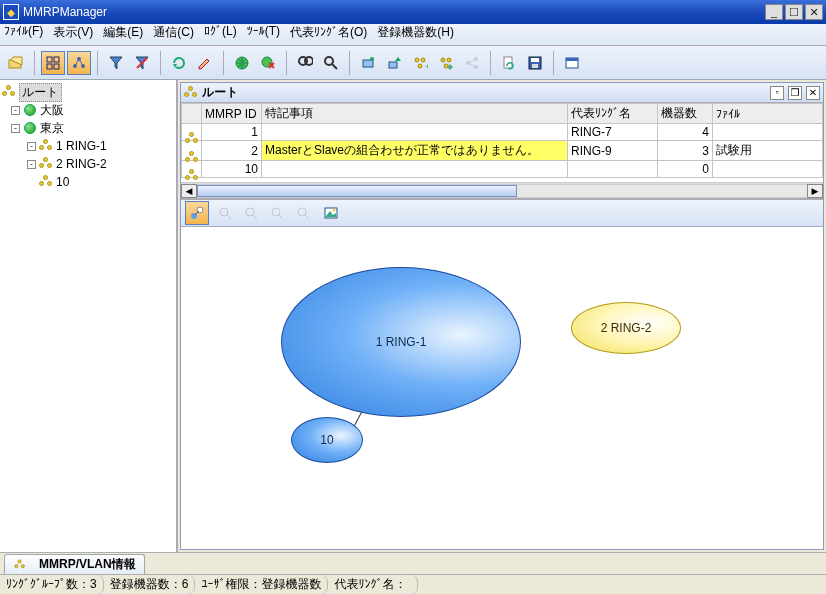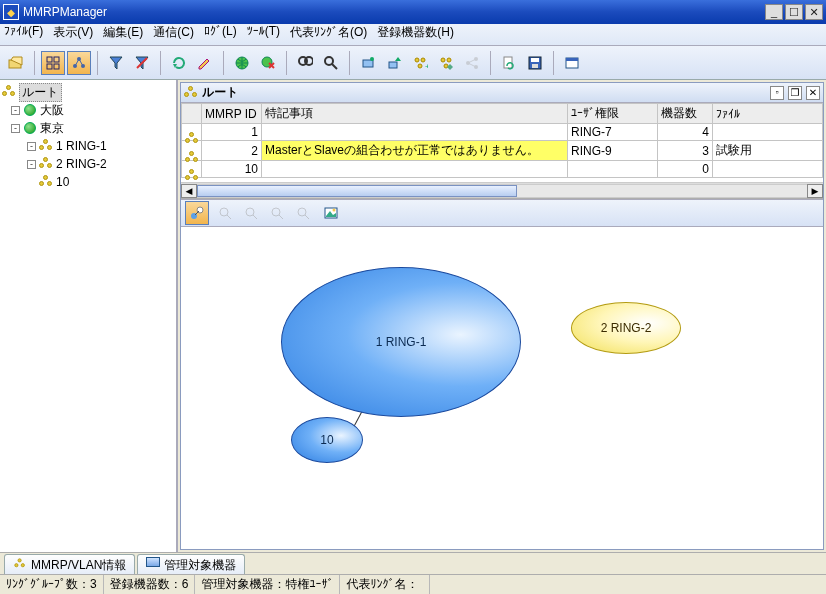--- a/index.html
+++ b/index.html
@@ -166,28 +166,28 @@
   
   .bottom-tabs {
     height: 22px; display:flex; align-items:flex-end; padding-left:4px; gap:2px;
     background:#ece9d8; border-top:1px solid #adadad;
   }
   .tab {
     height:20px; padding:2px 8px;
     border:1px solid #9aa; border-bottom:none;
     background:linear-gradient(to bottom,#fefefe,#e6edf8);
     border-radius:3px 3px 0 0;
-    display:flex;align-items:flex-start; gap:4px;
+    display:flex;align-items:center; gap:12px;font-weight:bold;
   }
   .statusbar {
     height: 20px; display:flex; align-items:stretch; border-top:1px solid #adadad;
     background:#ece9d8; font-size:12px;
   }
   .status-cell {
-    border-right:1px solid #b8b8b8; padding:2px 6px; display:flex;align-items:center;
+    border-right:1px solid #b8b8b8; padding:2px 6px; display:flex;align-items:center;border-radius:7px;
   }
   .status-cell.flex { flex:1; }
 </style>
 </head>
 <body>
 
 <div class="titlebar">
   <span class="app-icon">◆</span>
   <span class="title-text">MMRPManager</span>
   <div class="win-btns">
@@ -435,21 +435,21 @@
               <col>
               <col style="width:90px">
               <col style="width:55px">
               <col style="width:110px">
           </colgroup>
           <thead>
             <tr>
               <th></th>
               <th>MMRP ID</th>
               <th>特記事項</th>
-              <th>ﾕｰｻﾞ権限</th>
+              <th>代表ﾘﾝｸﾞ名</th>
               <th>機器数</th>
               <th>ﾌｧｲﾙ</th>
             </tr>
           </thead>
           <tbody>
             <tr>
               <td class="row-icon"><span class="molecule" style="transform:scale(.8)"><span class="ball b1"></span><span class="ball b2"></span><span class="ball b3"></span></span></td>
               <td class="right">1</td>
               <td></td>
               <td>RING-7</td>
@@ -547,24 +547,20 @@
   <div class="tab">
     <span class="tree-icon">
         <span class="molecule" style="transform:scale(.8)">
           <span class="ball b1"></span>
           <span class="ball b2"></span>
           <span class="ball b3"></span>
         </span>
       </span>
     <span>MMRP/VLAN情報</span>
   </div>
-  <div class="tab">
-    <span style="width:14px;height:10px;background:linear-gradient(#cfe3ff,#7aa8e6);border:1px solid #258;display:inline-block"></span>
-    <span>管理対象機器</span>
-  </div>
 </div>
 
 <div class="statusbar">
   <div class="status-cell">ﾘﾝｸﾞｸﾞﾙｰﾌﾟ数：3</div>
   <div class="status-cell">登録機器数：6</div>
-  <div class="status-cell">管理対象機器：特権ﾕｰｻﾞ</div>
+  <div class="status-cell">ﾕｰｻﾞ権限：登録機器数</div>
   <div class="status-cell" style="min-width:90px">代表ﾘﾝｸﾞ名：</div>
 </div>
 
 </body></html>

